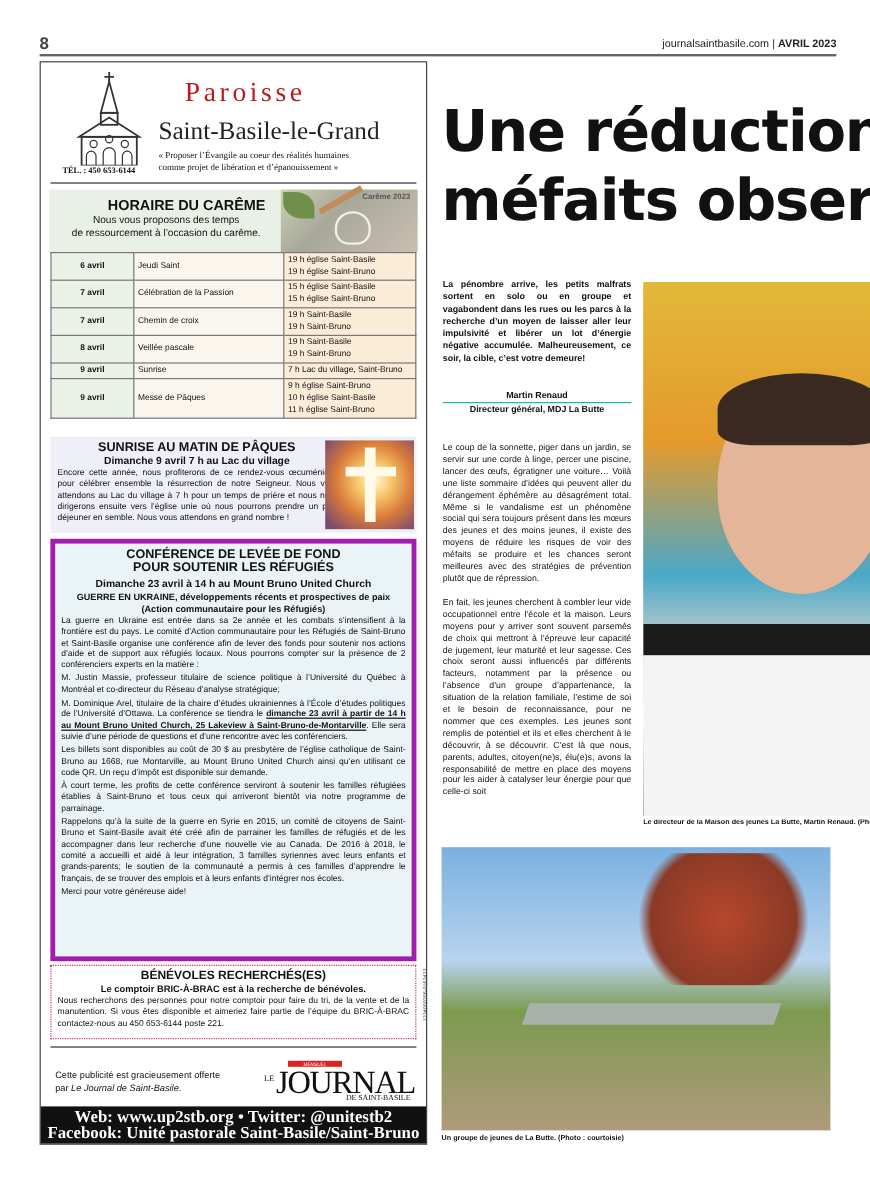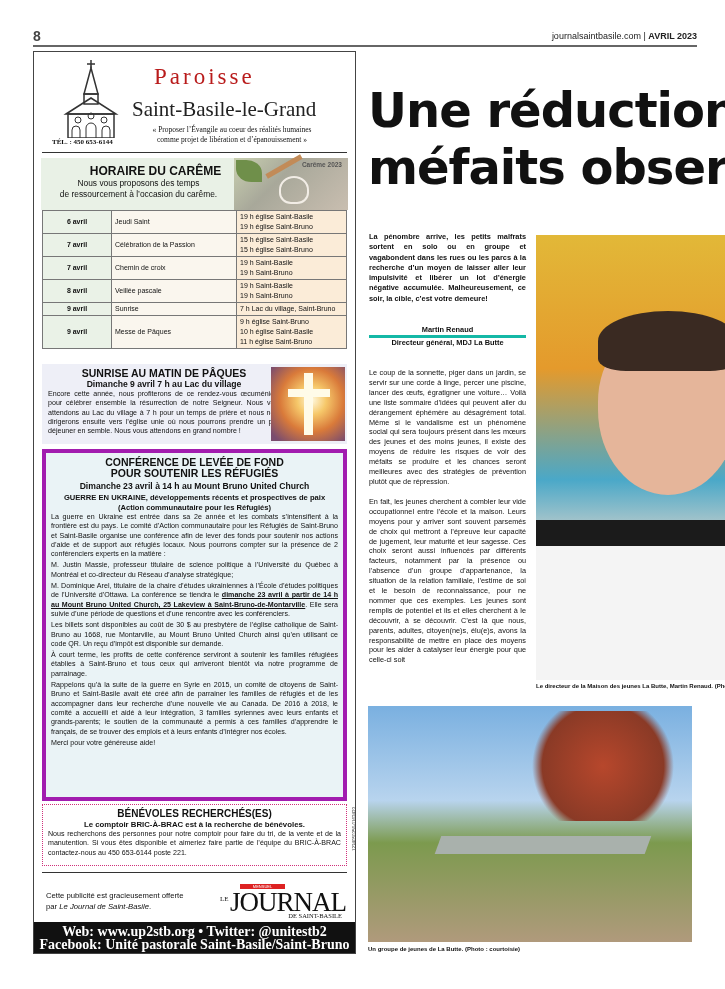--- a/index.html
+++ b/index.html
@@ -8,21 +8,21 @@
   .pagenum{position:absolute;left:0;top:0;font-size:14px;font-weight:bold;color:#444;}
   .site{position:absolute;right:0;top:3px;font-size:9px;color:#222;}
   .site b{font-weight:bold;}
 
   
   .ad{position:absolute;left:33px;top:51px;width:323px;height:903px;border:1px solid #444;background:#fff;box-sizing:border-box;}
   .church{position:absolute;left:28px;top:8px;width:58px;height:78px;}
   .tel{position:absolute;left:18px;top:86px;font-family:"Liberation Serif",serif;font-size:7px;font-weight:bold;}
   .paroisse{position:absolute;left:120px;top:12px;font-family:"Liberation Serif",serif;font-size:23px;letter-spacing:3px;color:#b91c1c;}
   .sbg{position:absolute;left:98px;top:45px;font-family:"Liberation Serif",serif;font-size:21px;color:#222;}
-  .motto{position:absolute;left:98px;top:73px;width:200px;text-align:center;font-family:"Liberation Serif",serif;font-size:7.5px;line-height:10px;}
+  .motto{position:absolute;left:98px;top:73px;width:200px;text-align:left;font-family:"Liberation Serif",serif;font-size:7.5px;line-height:10px;}
   .hr1{position:absolute;left:8px;top:100px;width:305px;border-top:1px solid #333;}
 
   .careme{position:absolute;left:7px;top:106px;width:307px;height:52px;background:#e9f1e6;}
   .careme h2{position:absolute;left:0;top:6px;width:229px;margin:0;text-align:center;font-size:12px;font-weight:bold;}
   .careme p{position:absolute;left:0;top:20px;width:195px;margin:0;text-align:center;font-size:8.4px;line-height:11px;}
   .careme-img{position:absolute;right:0;top:0;width:114px;height:52px;background:linear-gradient(135deg,#c9d0b0 0%,#a8a89a 40%,#c9beb0 100%);}
   .careme-img .heart{position:absolute;left:45px;top:18px;width:26px;height:24px;border:2px solid #f2ede6;border-radius:50% 50% 40% 40%;}
   .careme-img .cross{position:absolute;left:30px;top:6px;width:40px;height:5px;background:#c28b58;transform:rotate(-30deg);}
   .careme-img .leaf{position:absolute;left:2px;top:2px;width:26px;height:22px;background:#6f8f4a;border-radius:0 60% 0 60%;}
   .careme-img .tag{position:absolute;right:6px;top:3px;font-size:6.5px;font-weight:bold;color:#555;}
@@ -61,21 +61,21 @@
   .jlogo .le{position:absolute;left:0;top:13px;font-family:"Liberation Serif",serif;font-size:7px;}
   .jlogo .journal{position:absolute;left:10px;top:5px;font-family:"Liberation Serif",serif;font-size:27px;letter-spacing:-1px;}
   .jlogo .hebdo{position:absolute;left:20px;top:2px;width:45px;height:5px;background:#d22;color:#fff;font-size:4px;text-align:center;line-height:5px;}
   .jlogo .dsb{position:absolute;right:3px;top:30px;font-family:"Liberation Serif",serif;font-size:6.5px;}
   .footer{position:absolute;left:0;top:870px;width:321px;height:31px;background:#111;color:#fff;font-family:"Liberation Serif",serif;font-weight:bold;font-size:14px;text-align:center;line-height:13px;padding-top:3px;box-sizing:border-box;}
 
   
   .headline{position:absolute;left:368px;top:82px;width:357px;overflow:hidden;white-space:nowrap;font-family:"DejaVu Sans",sans-serif;font-weight:bold;font-size:48px;line-height:57px;letter-spacing:-1px;}
   .lede{position:absolute;left:369px;top:232px;width:157px;font-size:7.4px;line-height:10.3px;font-weight:bold;text-align:justify;}
   .byline{position:absolute;left:369px;top:325px;width:157px;text-align:center;font-size:7.4px;font-weight:bold;line-height:10px;}
-  .byline .name{border-bottom:3px solid #14b8a6;display:block;}
+  .byline .name{border-bottom:1px solid #14b8a6;display:block;}
   .body{position:absolute;left:369px;top:368px;width:157px;font-size:7.3px;line-height:9.9px;text-align:justify;}
   .body p{margin:0 0 10px;}
   .photo1{position:absolute;left:536px;top:235px;width:189px;height:445px;background:linear-gradient(180deg,#e2b838 0%,#e49a2c 30%,#4aa8c8 55%,#d8d4cc 70%,#ffffff 82%,#111 100%);overflow:hidden;}
   .photo1 .face{position:absolute;left:62px;top:90px;width:140px;height:170px;border-radius:45% 45% 50% 50%;background:#e5b59a;}
   .photo1 .hair{position:absolute;left:62px;top:76px;width:140px;height:60px;border-radius:50% 50% 20% 20%;background:#3a2a22;}
   .photo1 .hood{position:absolute;left:0;top:285px;width:189px;height:160px;background:#f4f4f4;border-top:26px solid #1b1b1b;}
   .cap1{position:absolute;left:536px;top:683px;width:189px;white-space:nowrap;overflow:hidden;font-size:6px;font-weight:bold;}
   .photo2{position:absolute;left:368px;top:706px;width:324px;height:236px;background:linear-gradient(180deg,#7ab0e0 0%,#b8d4ee 40%,#7c9a4e 58%,#b09a7c 100%);overflow:hidden;}
   .photo2 .tree{position:absolute;left:150px;top:5px;width:170px;height:110px;background:radial-gradient(circle at 50% 50%,#b7472c 0%,#8a3a26 60%,transparent 70%);}
   .photo2 .table{position:absolute;left:70px;top:130px;width:210px;height:18px;background:#a9b1ac;transform:skewX(-20deg);}

